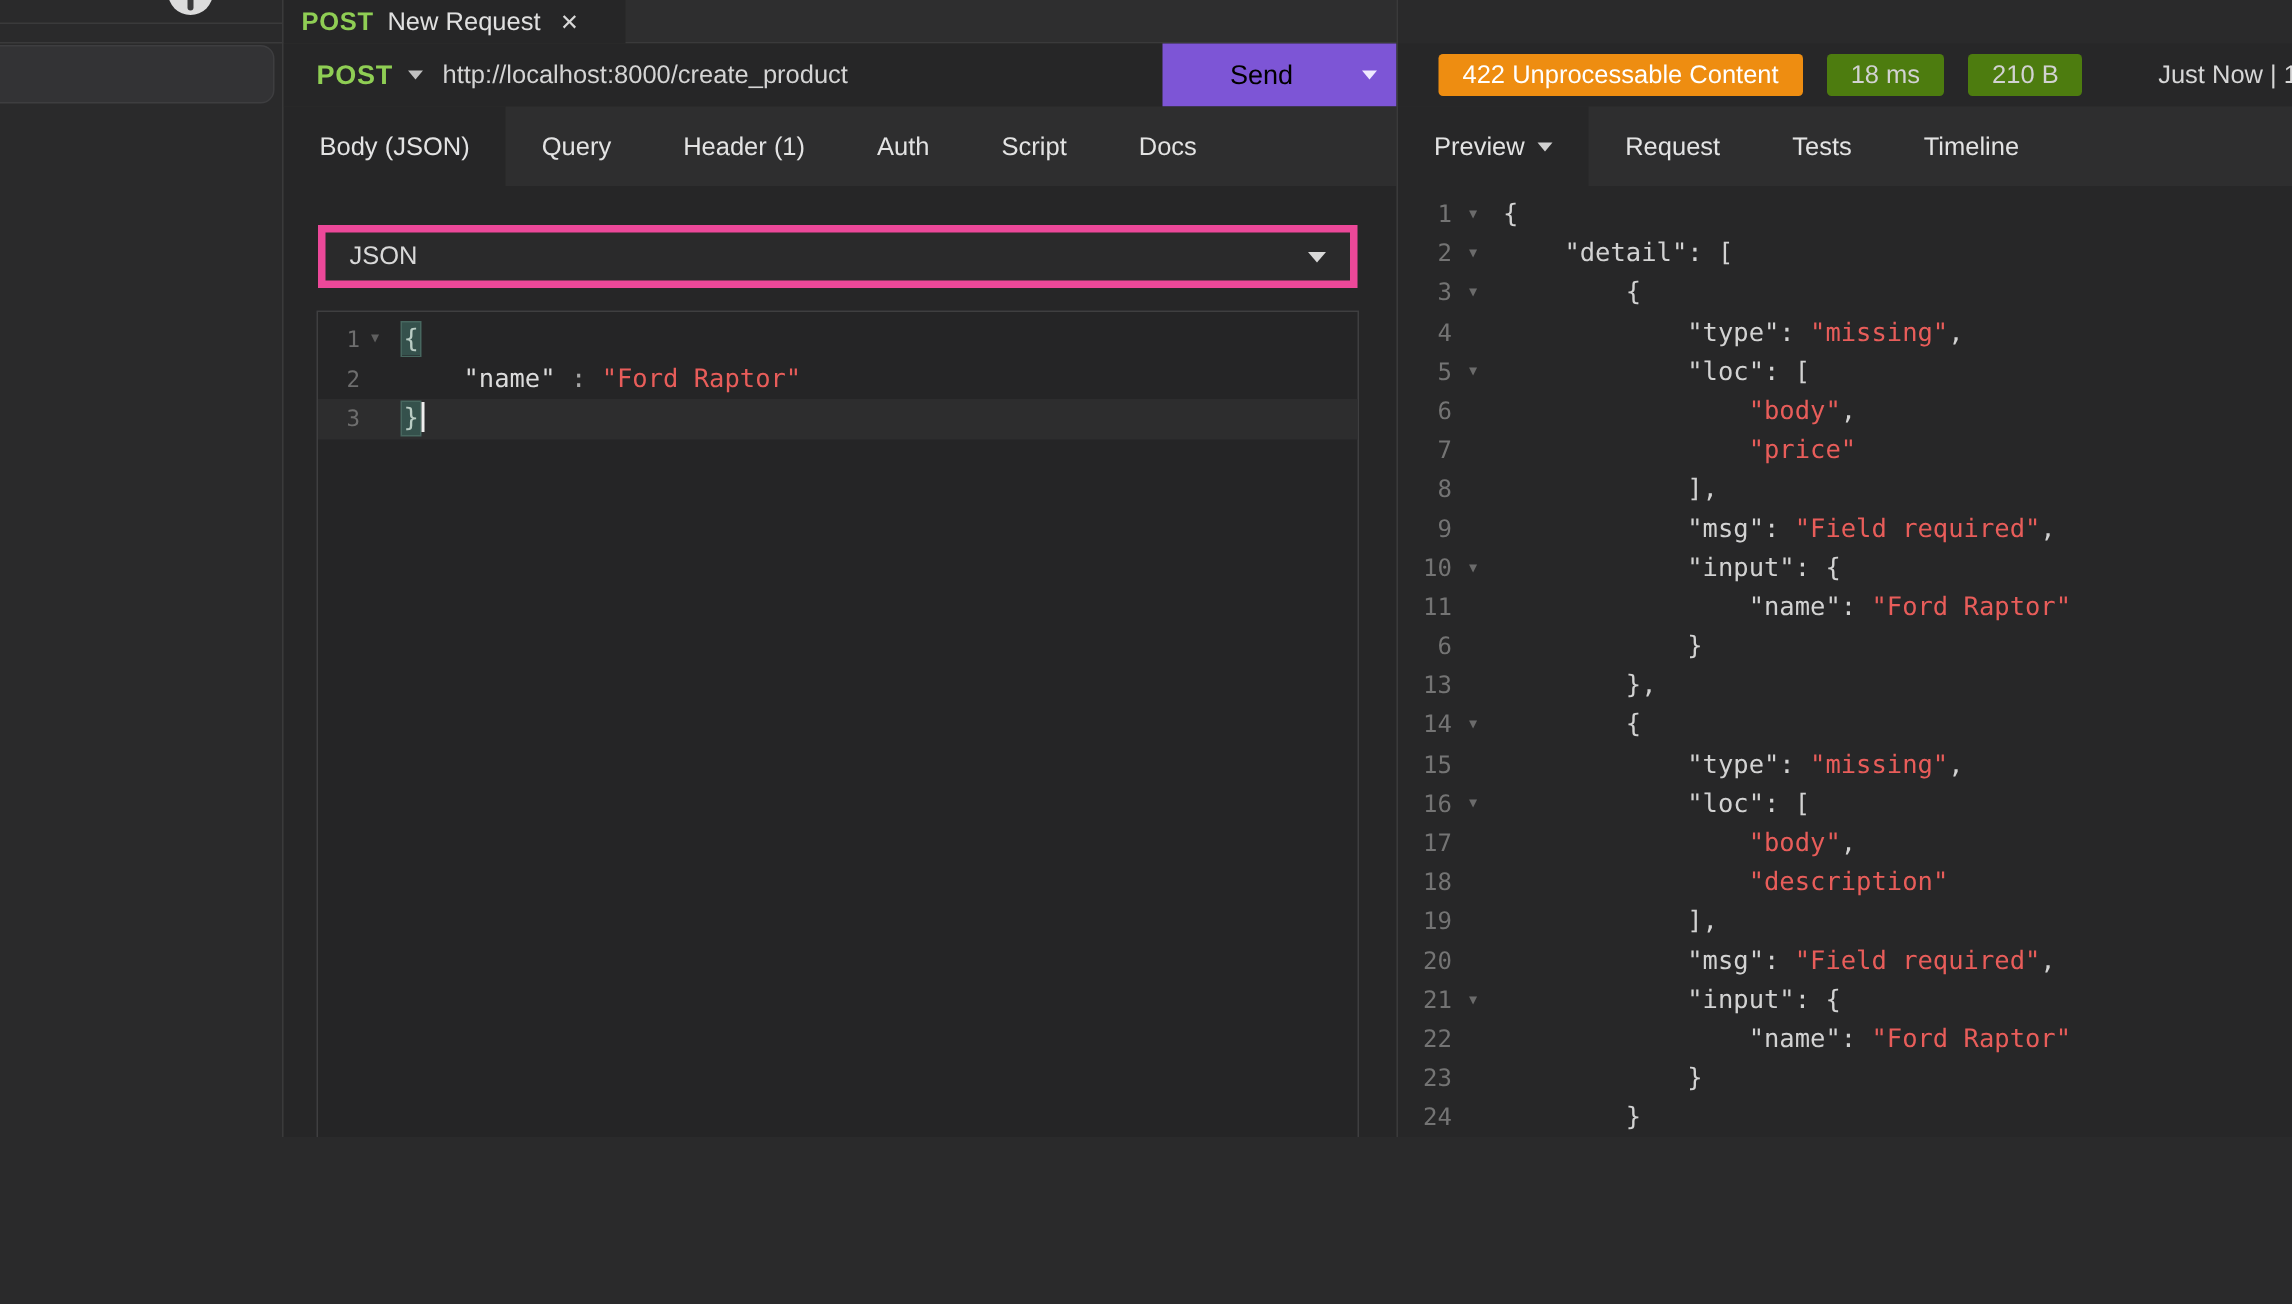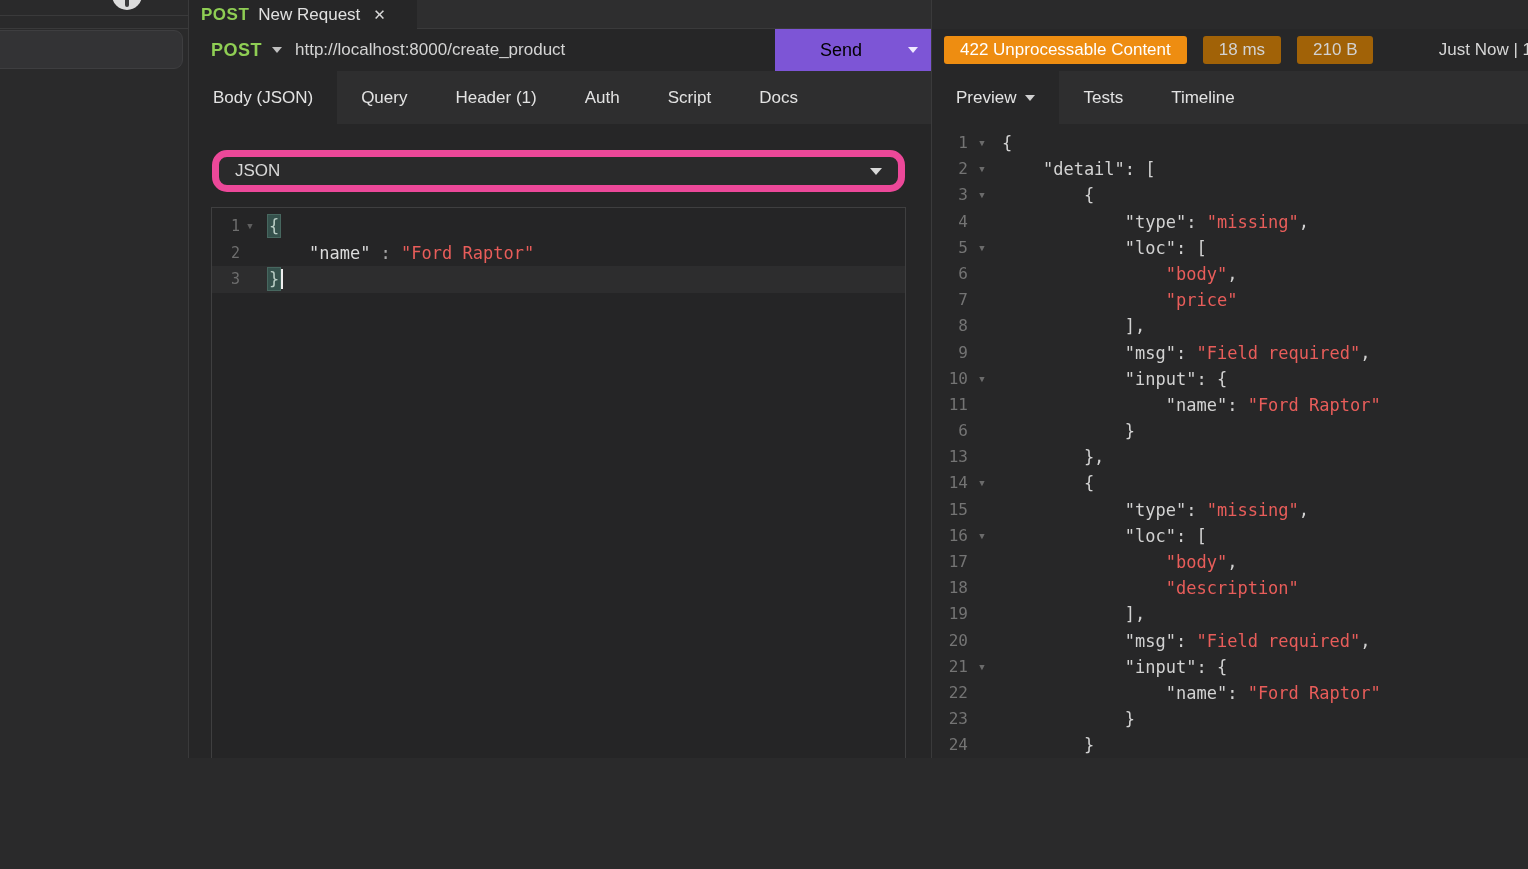--- a/index.html
+++ b/index.html
@@ -44,21 +44,21 @@
   .urlrow .url{margin-left:13px;font-size:17px;color:#d4d4d4;}
   .send-btn{position:absolute;right:0;top:0;width:156px;height:42px;background:#7d55d6;border:none;
             color:#000000;font-size:18px;font-family:"Liberation Sans",sans-serif;display:flex;
             align-items:center;justify-content:center;padding-right:30px;box-sizing:border-box;cursor:pointer;}
   .send-btn .caret{position:absolute;right:13px;top:18px;border-top-color:#efeaff;}
 
   .reqtabs{position:absolute;left:0;top:71px;right:0;height:53px;background:#2e2e2f;}
   .reqtabs .tab.active{background:#262627;}
 
   .typesel{position:absolute;left:23px;right:26px;top:150px;height:42px;background:#2a2a2b;
-           border:7px solid #ec4899;border-radius:15px;display:flex;align-items:center;
+           border:5px solid #ec4899;border-radius:0;display:flex;align-items:center;
            padding:0 16px;box-sizing:border-box;font-size:17px;color:#d8d8d8;}
   .typesel .caret{margin-left:auto;border-top-color:#d8d8d8;}
 
   .editor{position:absolute;left:22px;right:25px;top:207px;bottom:-1px;background:#252526;
           border:1px solid #3f3f40;box-sizing:border-box;padding-top:5px;overflow:hidden;}
 
   
   .cl{display:flex;align-items:center;font-family:"DejaVu Sans Mono",monospace;font-size:17px;
       white-space:pre;}
   .editor .cl{height:26.5px;line-height:26.5px;padding-left:4px;}
@@ -68,25 +68,25 @@
   .editor .code{padding-left:8px;}
   .editor .t{color:#a8a8a8;}
   .k{color:#dcdcdc;}
   .s{color:#e85d5a;}
   .hl{background:#35514c;box-shadow:0 0 0 1px #47675f;color:#b9ccc4;padding:1px 1px;}
   .cursor{display:inline-block;width:2px;height:20px;background:#efefef;vertical-align:-4px;margin-left:1px;}
 
   
   .response-pane{position:absolute;left:932px;top:0;width:596px;height:100%;background:#2a2a2b;}
   .statusrow{position:absolute;left:0;top:29px;right:0;height:42px;background:#272728;
-             display:flex;align-items:center;padding-left:12px;box-sizing:border-box;}
+             display:flex;align-items:center;padding-left:27px;box-sizing:border-box;}
   .badge{height:28px;display:flex;align-items:center;padding:0 16px;border-radius:3px;
          font-size:17px;margin-right:16px;}
   .badge.status{background:#ee8d11;color:#fff;}
-  .badge.plain{background:#a16207;color:#d2d2d2;}
+  .badge.plain{background:#4d7c0f;color:#d2d2d2;}
   .timestamp{margin-left:auto;font-size:17px;color:#d6d6d6;white-space:nowrap;margin-right:-4px;}
 
   .restabs{position:absolute;left:0;top:71px;right:0;height:53px;background:#2e2e2f;}
   .restabs .tab.active{background:#272728;}
   .restabs .tab .caret{margin-left:9px;border-top-color:#d0d0d0;}
 
   .resbody{position:absolute;left:0;top:124px;right:0;bottom:0;background:#272728;
            padding-top:6px;overflow:hidden;}
   .resbody .cl{height:26.2px;line-height:26.2px;padding-left:8px;}
   .resbody .ln{width:28px;flex:none;text-align:right;color:#747474;font-size:16px;}
@@ -157,20 +157,21 @@
       <div class="badge plain">210 B</div>
       <div class="timestamp">Just Now | 1</div>
     </div>
 
     <div class="restabs">
       <div class="tabs">
         <div class="tab active">
           <span>Preview</span>
           <span class="caret small"></span>
         </div>
+        <div class="tab">Request</div>
         <div class="tab">Tests</div>
         <div class="tab">Timeline</div>
       </div>
     </div>
 
     <div class="resbody" id="res-lines">
         <div class="cl"><span class="ln">1</span><span class="fold">▼</span><span class="code"><span class="t">{</span></span></div>
         <div class="cl"><span class="ln">2</span><span class="fold">▼</span><span class="code"><span class="t">    "detail": [</span></span></div>
         <div class="cl"><span class="ln">3</span><span class="fold">▼</span><span class="code"><span class="t">        {</span></span></div>
         <div class="cl"><span class="ln">4</span><span class="fold"></span><span class="code"><span class="t">            "type": </span><span class="s">"missing"</span><span class="t">,</span></span></div>

